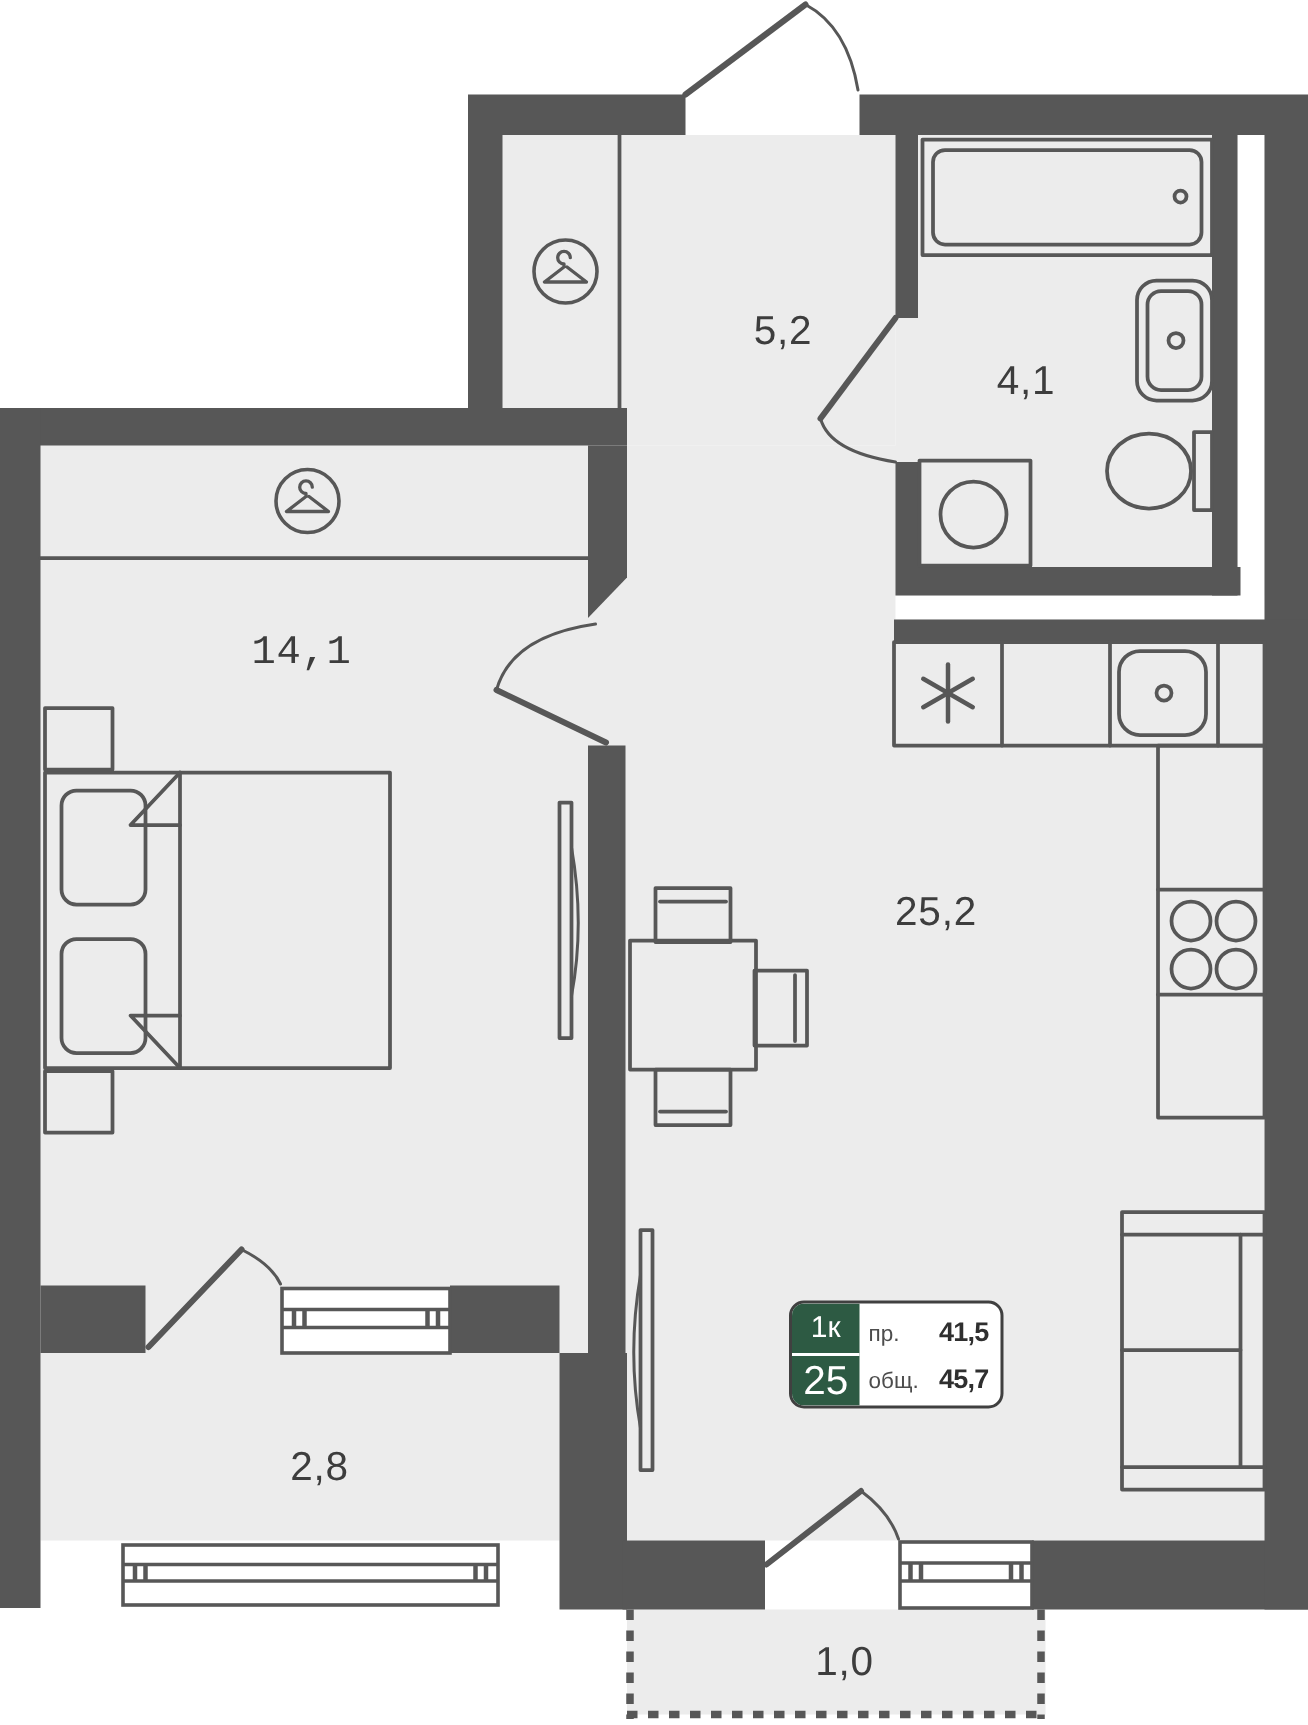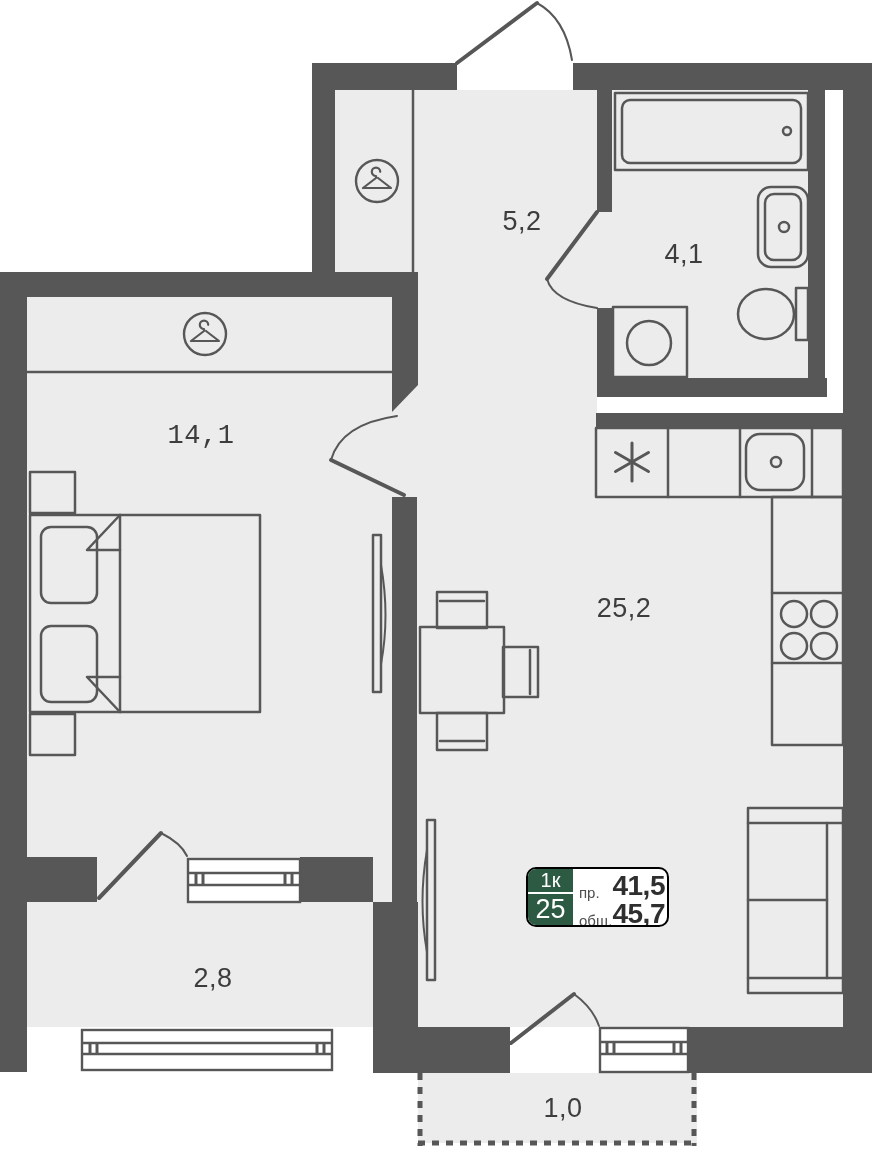--- a/index.html
+++ b/index.html
@@ -17,23 +17,23 @@
     font-size:27px;
     color:#3d3d3d;
     letter-spacing:.5px;
     white-space:nowrap;
     z-index:5;
   }
   
   .badge{
     position:absolute;
     left:526px;top:867px;
-    width:143px;height:60px;
+    width:143px;height:72px;
     background:#ffffff;
-    border:2px solid #000000;
+    border:2px solid #404040;
     border-radius:10px;
     display:flex;
     overflow:hidden;
     box-sizing:border-box;
     z-index:6;
   }
   .badge-left{
     width:45px;
     background:#2d5a43;
     color:#ffffff;
@@ -54,21 +54,21 @@
     justify-content:space-around;
     padding:3px 8px 3px 6px;
   }
   .badge-row{
     display:flex;
     align-items:flex-end;
     justify-content:space-between;
     line-height:1;
   }
   .badge-row .lbl{font-size:15px;color:#4d4d4d;}
-  .badge-row .val{font-size:28px;font-weight:bold;color:#2f2f2f;letter-spacing:-0.5px;}
+  .badge-row .val{font-size:18px;font-weight:bold;color:#2f2f2f;letter-spacing:-0.5px;}
 </style>
 </head>
 <body>
 
 <div class="plan">
 
   <svg width="872" height="1150" viewBox="0 0 872 1150">
 
     <g fill="#ececec" stroke="none">
       <rect x="312" y="90" width="285" height="207"></rect>

